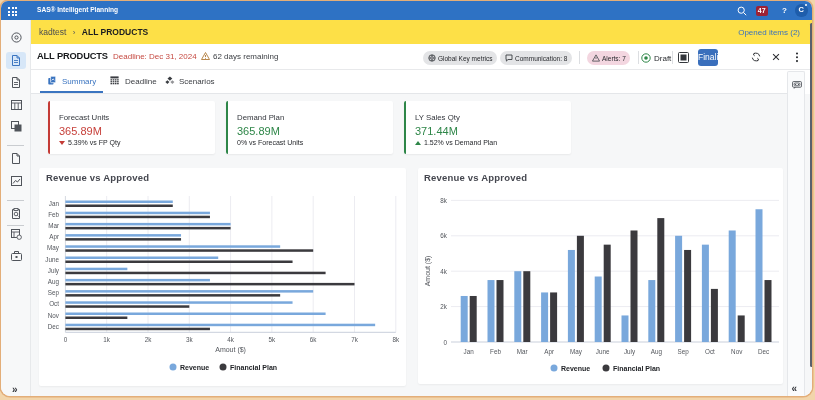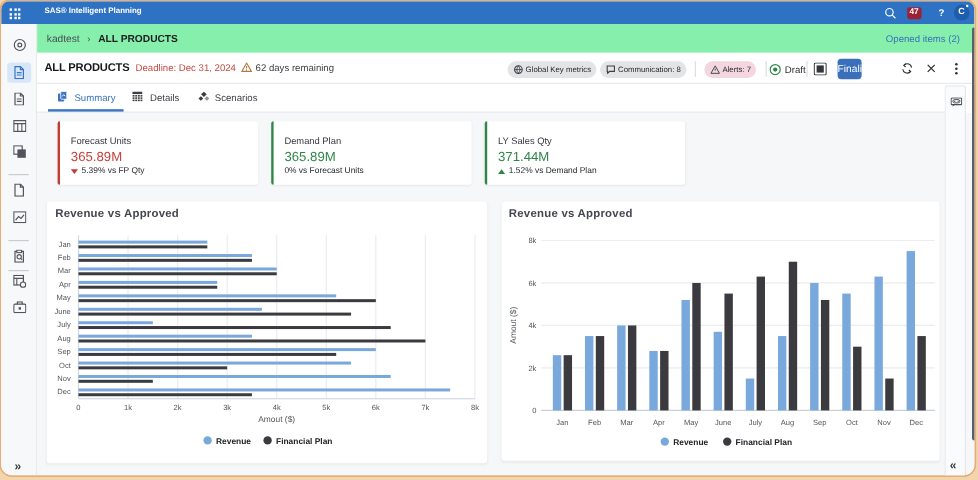--- a/index.html
+++ b/index.html
@@ -22,21 +22,21 @@
   color:#fff; font-size:7.5px; font-weight:bold; text-align:center; line-height:12.5px; }
 .avatar::after { content:""; position:absolute; right:0.2px; top:-0.2px; width:2.6px; height:2.6px; background:#fff; border-radius:50%; }
 
 .side { position:absolute; left:0; top:19px; width:30px; height:376px; background:#f7f8f9; border-right:1px solid #e7e9eb; }
 .side svg { display:block; }
 .sideitem { position:absolute; left:5px; width:20px; height:17px; display:flex; align-items:center; justify-content:center; border-radius:3px; }
 .sideitem.active { background:#d7e7f8; }
 .sidesep { position:absolute; left:6px; width:17px; border-top:1px solid #c9ccd0; }
 .collapse { position:absolute; left:11px; top:383px; font-size:10px; color:#34373c; font-weight:bold; }
 
-.bc { position:absolute; left:30px; top:19px; right:0; height:24px; background:#86efac; }
+.bc { position:absolute; left:30px; top:19px; right:0; height:24px; background:#fde047; }
 .bc .crumb { position:absolute; left:8px; top:7px; font-size:8.5px; color:#4a4d52; }
 .bc .crumb b { color:#1b1d20; margin-left:4px; }
 .bc .sep { color:#54575c; margin-left:4px; font-size:8px; }
 .bc .opened { position:absolute; right:12px; top:8px; font-size:8px; color:#3a72bd;margin-left:40px; }
 .trow { position:absolute; left:30px; top:43px; right:0; height:26px; background:#fff; border-bottom:1px solid #e8e9eb; }
 .trow .name { position:absolute; left:6px; top:6.5px; font-size:9.3px; font-weight:bold; color:#17191c; letter-spacing:-0.15px; }
 .trow .deadline { position:absolute; left:82px; top:8px; font-size:8px; color:#c64a42; }
 .trow .remain { position:absolute; top:8px; font-size:8px; color:#3d4045; }
 .tabs { position:absolute; left:30px; top:69px; width:757px; height:24px; background:#fff; border-bottom:1px solid #e4e6e9; }
 .tab { position:absolute; top:6.5px; font-size:8px; color:#3a3d42; }
@@ -240,21 +240,21 @@
           <rect x="0.5" y="5.1" width="1.6" height="1.3"></rect>
           <rect x="2.7" y="5.1" width="1.6" height="1.3"></rect>
           <rect x="4.9" y="5.1" width="1.6" height="1.3"></rect>
           <rect x="7.1" y="5.1" width="1.6" height="1.3"></rect>
           <rect x="0.5" y="7.0" width="1.6" height="1.3"></rect>
           <rect x="2.7" y="7.0" width="1.6" height="1.3"></rect>
           <rect x="4.9" y="7.0" width="1.6" height="1.3"></rect>
           <rect x="7.1" y="7.0" width="1.6" height="1.3"></rect>
         </g>
       </svg>
-    <div class="tab" style="left:94px">Details</div>
+    <div class="tab" style="left:94px">Deadline</div>
     <svg style="position:absolute;left:134px;top:6px" width="10" height="9" viewBox="0 0 10 9">
         <path d="M4.9 0.4 L7.3 2.6 L4.9 4.8 L2.5 2.6 Z" fill="#3a3d42"></path>
         <path d="M2.4 4.2 L4.4 6.1 L2.4 8 L0.4 6.1 Z" fill="#3a3d42"></path>
         <path d="M7.4 4.2 L9.4 6.1 L7.4 8 L5.4 6.1 Z" fill="#3a3d42" fill-opacity="0.55"></path>
       </svg>
     <div class="tab" style="left:148px">Scenarios</div>
     <div class="tabline"></div>
   </div>
 
   <div class="content">

